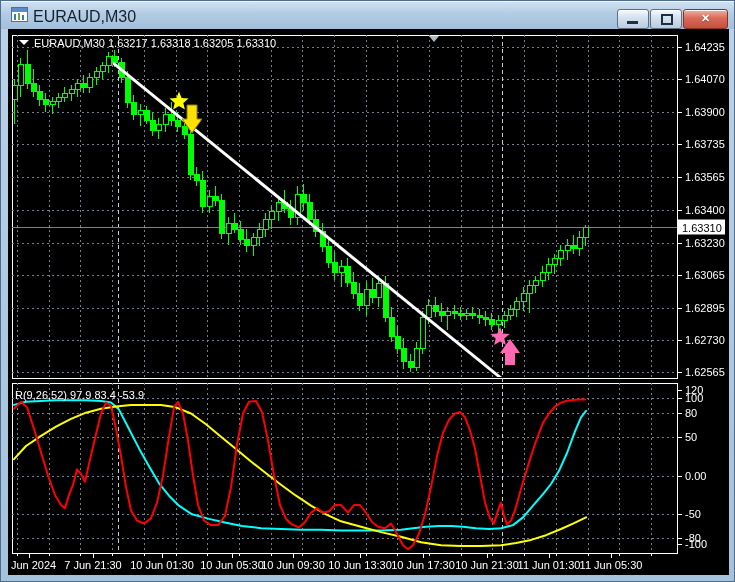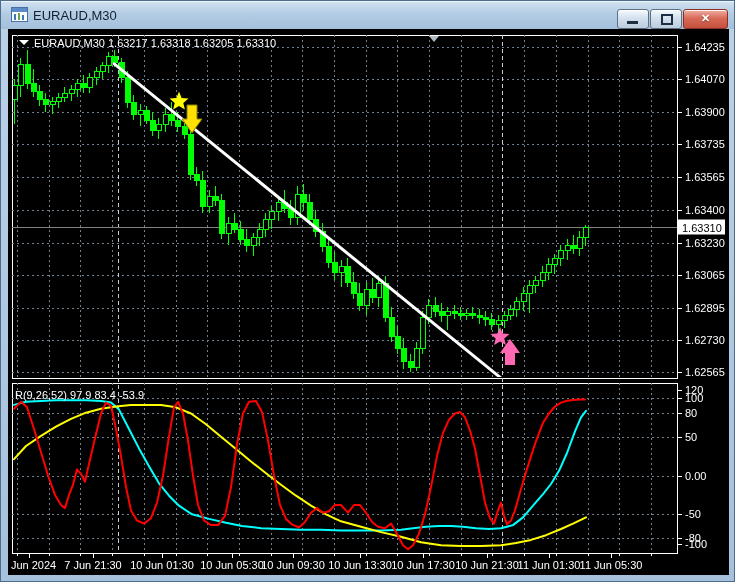--- a/index.html
+++ b/index.html
@@ -1,20 +1,20 @@
 <!DOCTYPE html>
 <html><head>
 <meta charset="utf-8">
 <style>
   html,body{margin:0;padding:0;background:#d8e4f0;font-family:"Liberation Sans",sans-serif;}
   .window{position:relative;width:735px;height:582px;background:linear-gradient(#bcd2e8,#a5c1dc);
           border:1px solid #4f6d8a;box-sizing:border-box;overflow:hidden;}
   .titlebar{position:absolute;left:0;top:0;width:100%;height:28px;
             background:linear-gradient(#d2e2f2,#b3cce4 45%,#a3bfda);box-shadow:inset 0 1px 0 #eef5fb;}
-  .titlebar .apptitle{position:absolute;left:32px;top:7px;font-size:13px;color:#15202e;}
+  .titlebar .apptitle{position:absolute;left:32px;top:7px;font-size:16px;color:#15202e;}
   .app-icon{position:absolute;left:10px;top:6px;width:17px;height:15px;}
   .btns{position:absolute;right:6px;top:8px;display:flex;gap:1px;}
   .wbtn{width:30px;height:18px;border:1px solid #5e7183;border-radius:3px;position:relative;
         background:linear-gradient(#f6fafd,#d3e0ee 45%,#bcccde);box-shadow:inset 0 1px 0 rgba(255,255,255,.85);cursor:default;}
   .wbtn.close{width:43px;border-color:#8c3023;background:linear-gradient(#efb2a5,#d96a58 45%,#c4503f);}
   .glyph-min{position:absolute;left:9px;bottom:4px;width:11px;height:3px;background:#1d2e42;}
   .glyph-max{position:absolute;left:10px;top:4px;width:8px;height:7px;border:2px solid #1d2e42;}
   .glyph-x{position:absolute;width:100%;text-align:center;top:2px;color:#fff;font-weight:bold;font-size:11px;
            text-shadow:0 1px 1px rgba(0,0,0,.4);}
   .client{position:absolute;left:7px;top:28px;width:721px;height:546px;background:#000;}

